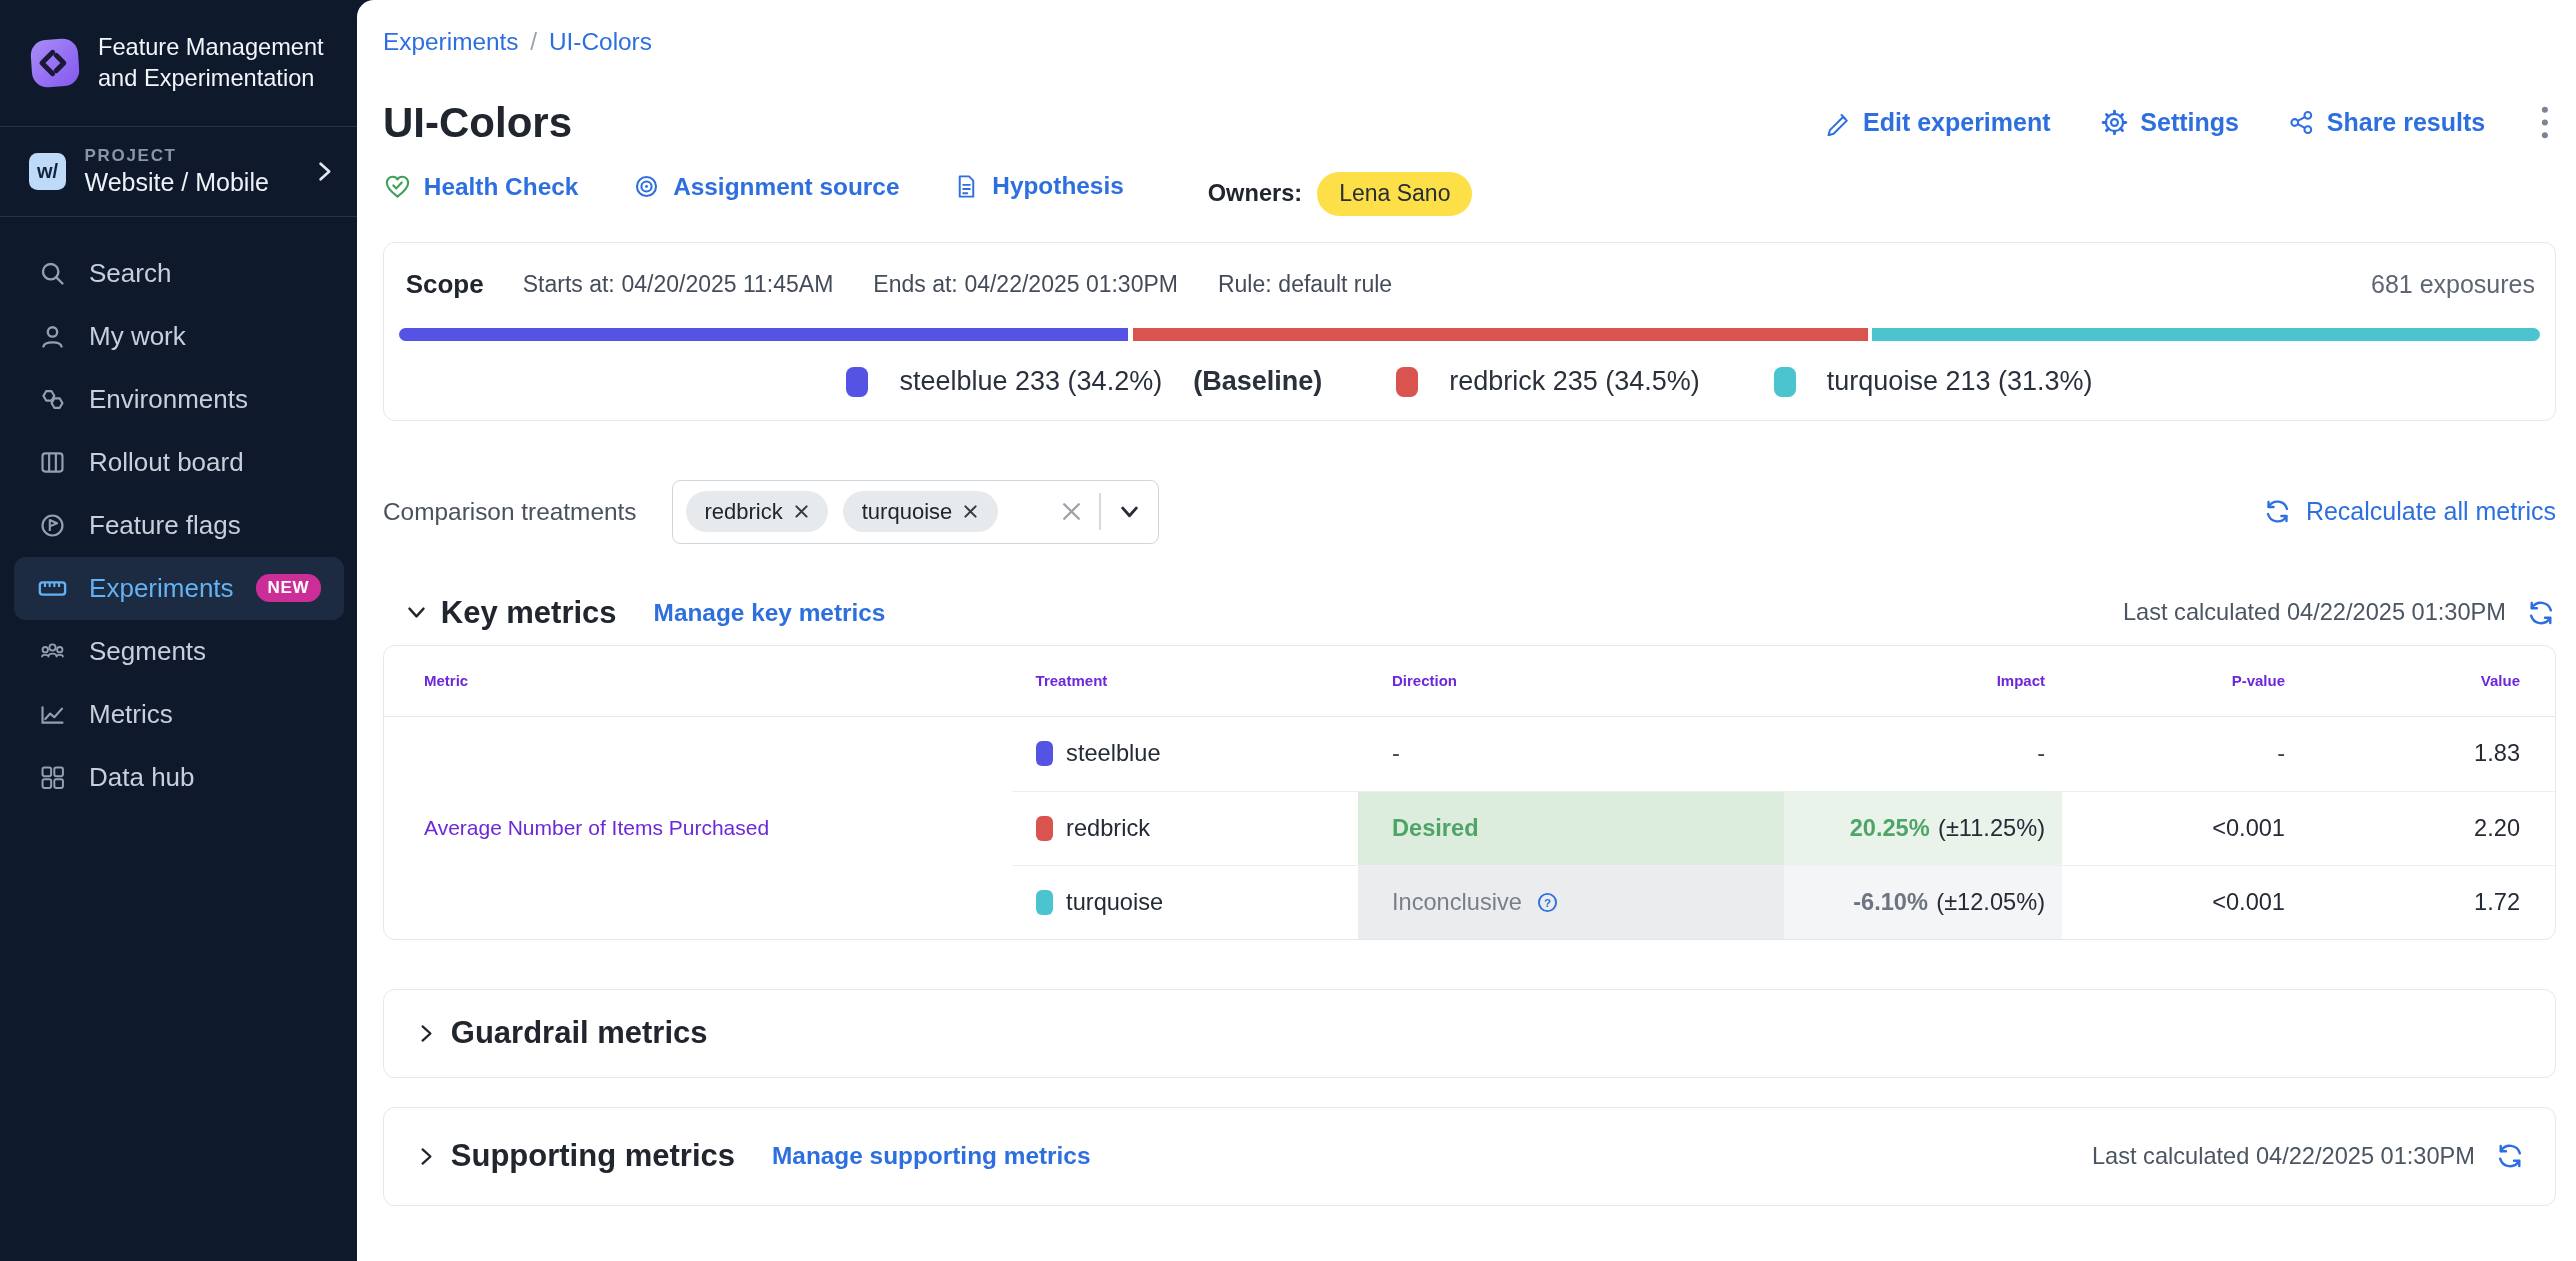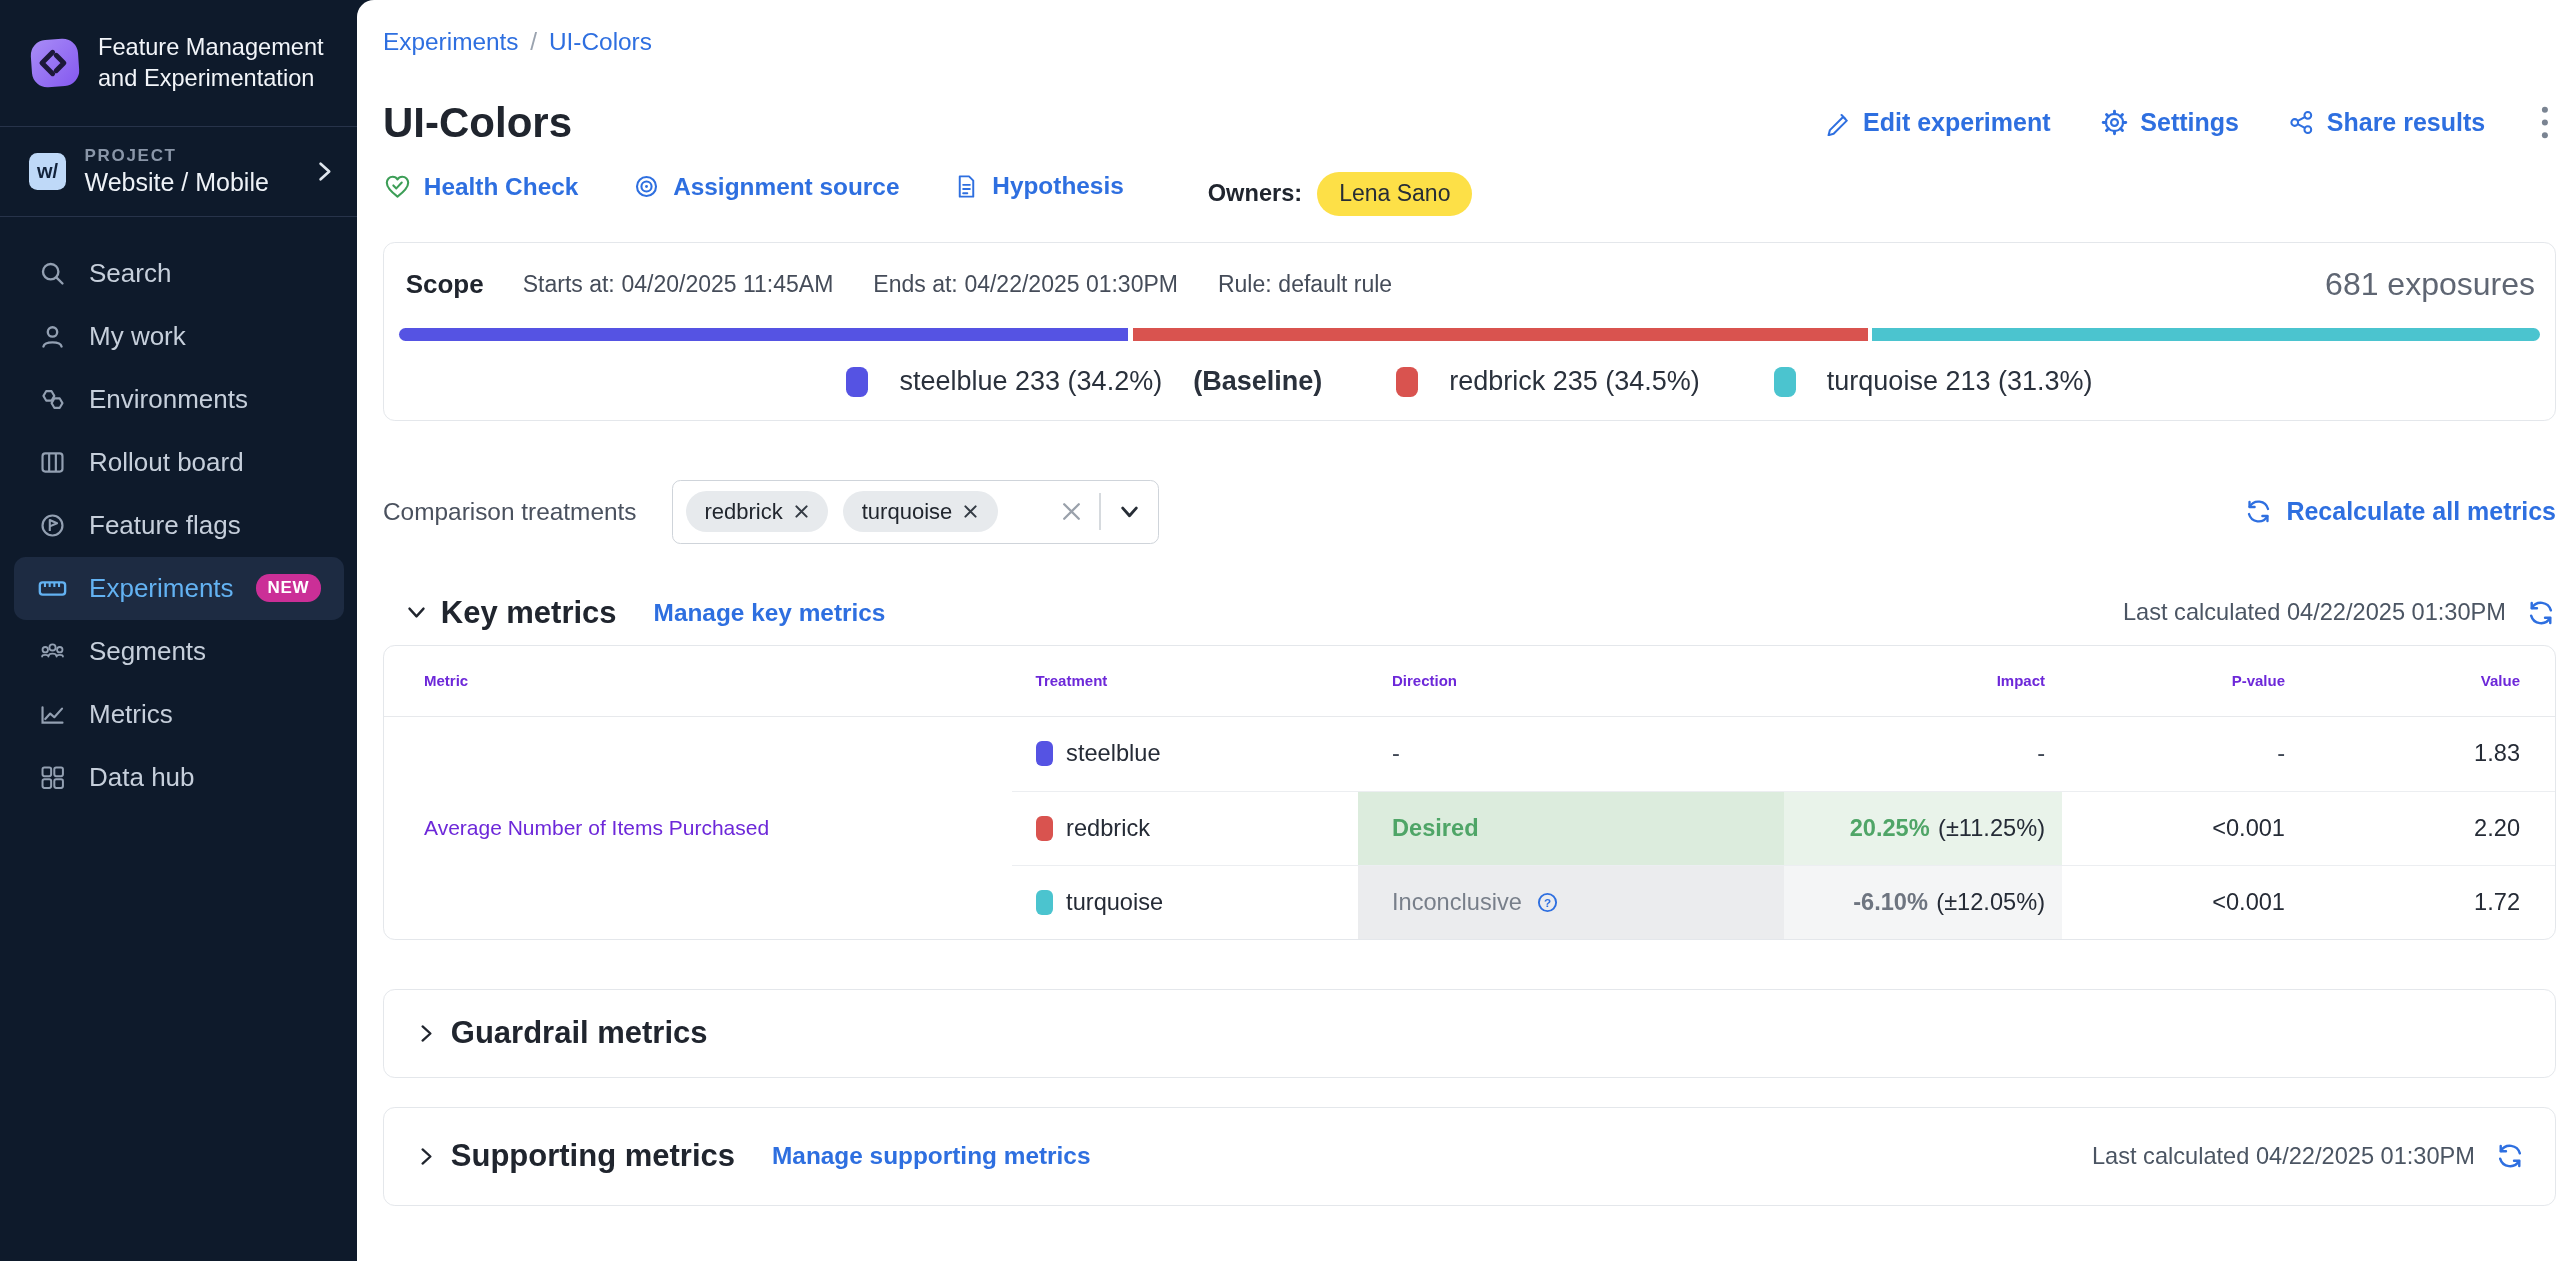--- a/index.html
+++ b/index.html
@@ -45,39 +45,39 @@
   .owners-label { font-size:23.6px; font-weight:700; color:#20252e; }
   .owner-pill { background:#fde047; border-radius:842px; padding:8.4px 22px; font-size:23px; color:#272d36; }
 
   .card { border:1.7px solid #e4e7eb; border-radius:11.8px; background:#fff; }
 
   .scope-card { margin-top:29.5px; height:179px; padding:23.6px 15px 0 15px; }
   .scope-row { display:flex; align-items:center; height:37px; }
   .scope-title { font-size:26px; font-weight:700; color:#20252e; margin-right:39px; margin-left:6.7px; }
   .scope-field { font-size:23px; color:#454c59; margin-right:40px; }
   .scope-field .fv { margin-left:6.7px; }
-  .exposures { margin-left:auto; font-size:32px; color:#5f6673; margin-right:5px; }
+  .exposures { margin-left:auto; font-size:25px; color:#5f6673; margin-right:5px; }
   .dist-bar { display:flex; gap:4.2px; margin-top:25px; height:12.6px; }
   .dist-bar .seg { height:12.6px; }
   .dist-bar .seg:first-child { border-radius:6.7px 0 0 6.7px; }
   .dist-bar .seg:last-child { border-radius:0 6.7px 6.7px 0; }
   .legend { display:flex; justify-content:center; gap:74px; margin-top:25px; align-items:center; }
   .legend-item { display:flex; align-items:flex-end; gap:31px; font-size:27px; color:#2a313c; }
   .legend-swatch { width:22px; height:30px; border-radius:7.6px; }
   .legend-item b { font-weight:700; }
 
   .comparison-row { display:flex; align-items:center; margin-top:59px; height:64px; }
   .comparison-label { font-size:24.4px; color:#4a515e; margin-right:35px; }
   .treatment-select { width:487px; height:64px; border:1.7px solid #cfd4da; border-radius:8.4px; display:flex; align-items:center; padding:0 15px 0 13.5px; gap:15px; cursor:pointer; }
   .chip { background:#e7eaed; border-radius:842px; padding:7.6px 18.5px; font-size:22px; color:#21262e; display:flex; align-items:center; gap:10px; }
   .chip .x { display:flex; color:#343b44; cursor:pointer; }
   .select-clear { margin-left:auto; color:#9aa1ab; display:flex; cursor:pointer; }
   .select-divider { width:1.7px; height:37px; background:#d6dade; }
   .select-caret { display:flex; color:#272d36; cursor:pointer; }
-  .recalc { margin-left:auto; display:flex; align-items:center; gap:13.5px; color:#2e6fe0; font-size:25px; font-weight:700; cursor:pointer; }
+  .recalc { margin-left:auto; display:flex; align-items:center; gap:13.5px; color:#2e6fe0; font-size:25px; font-weight:400; cursor:pointer; }
 
   .section-header { display:flex; align-items:center; margin-top:47px; height:44px; padding-left:21px; }
   .sec-chevron { display:flex; color:#20252e; margin-right:11.8px; cursor:pointer; }
   .section-title { font-size:31px; font-weight:700; color:#20252e; }
   .manage-link { margin-left:37px; color:#2e6fe0; font-size:24.4px; font-weight:700; cursor:pointer; }
   .last-calc { margin-left:auto; display:flex; align-items:center; gap:20px; color:#4b5563; font-size:23.6px; }
   .refresh-btn { display:flex; color:#2e6fe0; cursor:pointer; }
 
   
   .table-card { margin-top:10px; overflow:hidden; }

